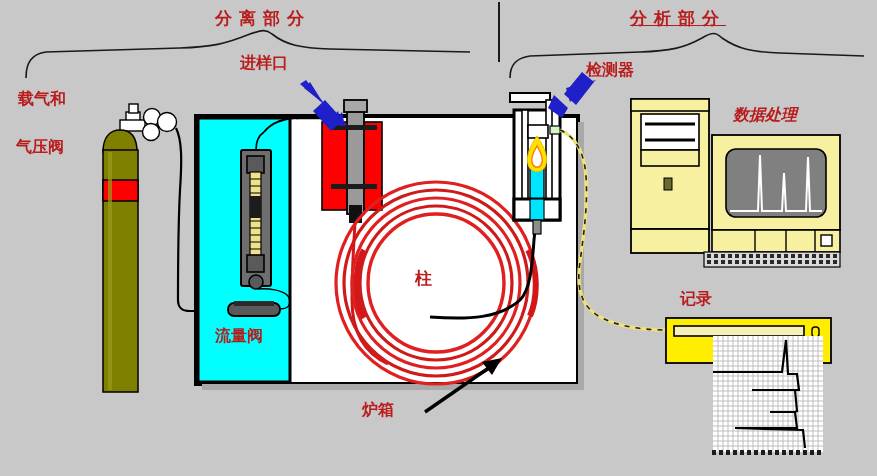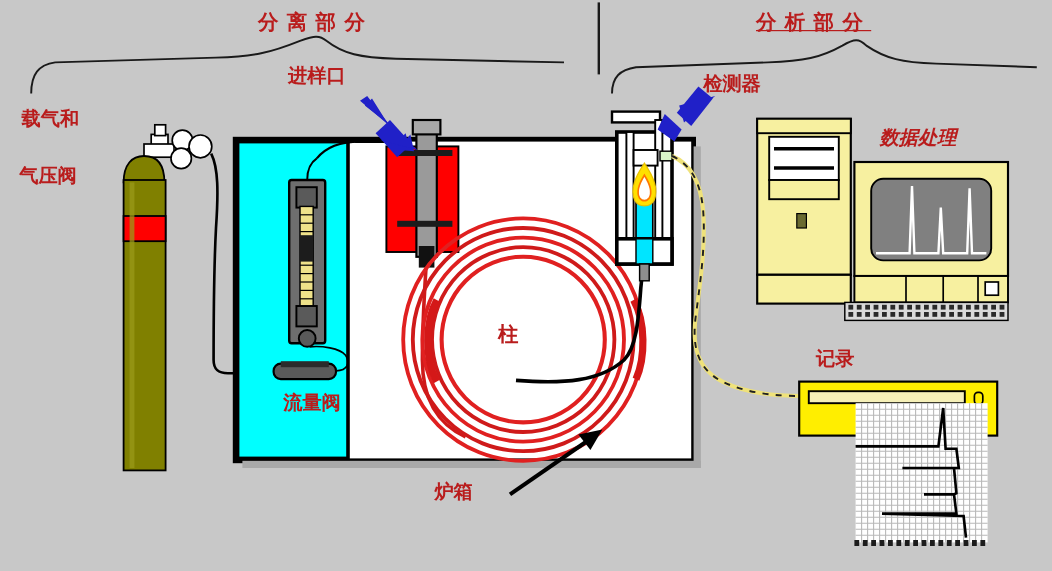--- a/index.html
+++ b/index.html
@@ -377,19 +377,19 @@
   <div class="lbl lbl-part lbl-twoline" style="left:16px; top:112px;margin-top:24px;">气压阀</div>
 
   <div class="lbl lbl-part" style="left:240px; top:52px;">进样口</div>
 
   <div class="lbl lbl-part" style="left:586px; top:59px;">检测器</div>
 
   <div class="lbl lbl-part" style="left:733px; top:104px;font-style:italic;">数据处理</div>
 
   <div class="lbl lbl-part" style="left:680px; top:288px;">记录</div>
 
-  <div class="lbl lbl-flow" style="left:215px; top:326px;margin-left:21px;">流量阀</div>
+  <div class="lbl lbl-flow" style="left:215px; top:326px;">流量阀</div>
 
   <div class="lbl lbl-col" style="left:415px; top:268px;">柱</div>
 
   <div class="lbl lbl-part" style="left:362px; top:399px;text-align:right;">炉箱</div>
 
 </div>
 
 </body></html>

